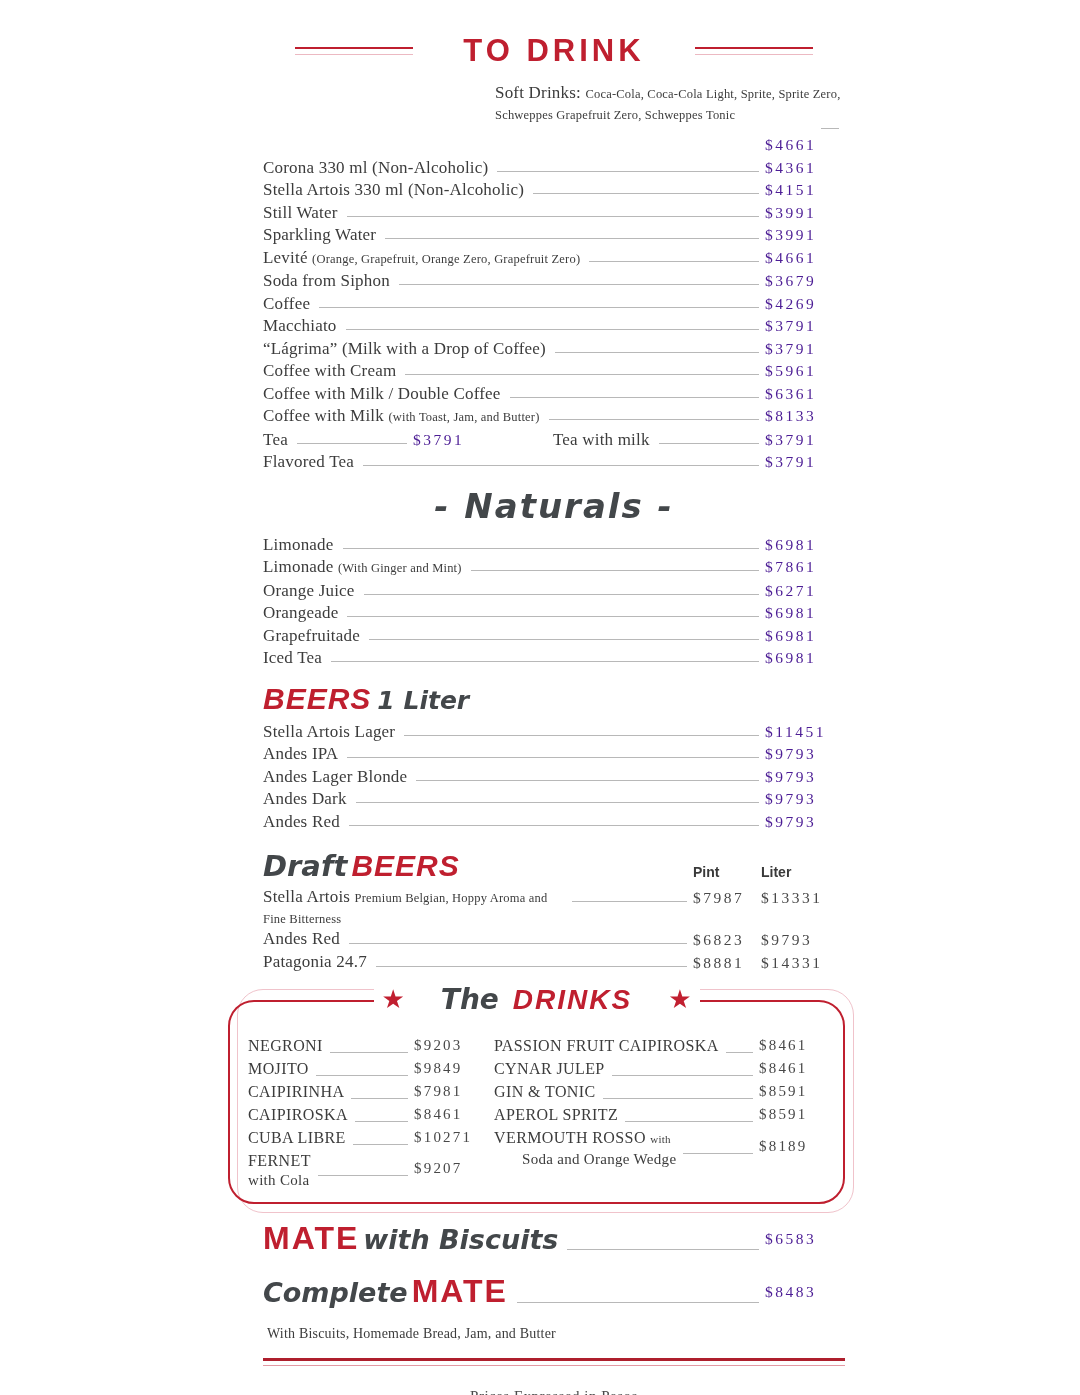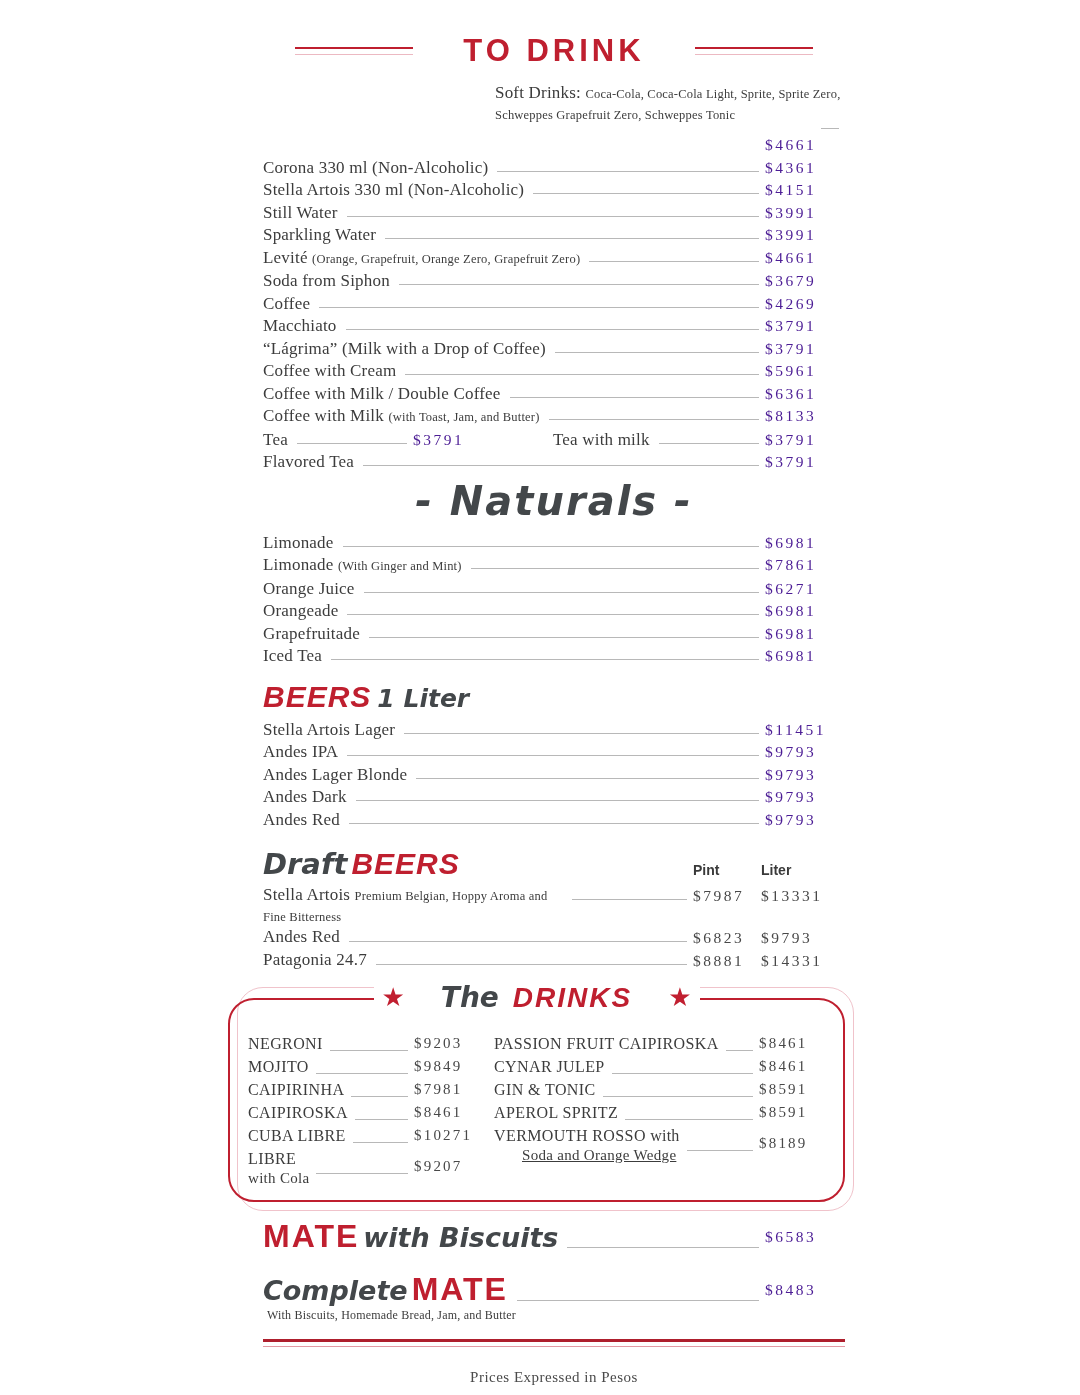--- a/index.html
+++ b/index.html
@@ -29,21 +29,21 @@
   .spacer { flex:0 0 70px; }
   .menu-row.align-end { align-items:flex-end;flex-direction:column; }
   .menu-row.align-end .leader { height:auto; margin-bottom:5px; }
   .price { flex:none; width:80px; font-size:15.5px; letter-spacing:2.5px; color:#4c1d95;
     white-space:nowrap; text-align:left; }
   .price.mid { width:70px; margin-right:0; }
 
   
   .hand { font-family:"DejaVu Sans", sans-serif; font-style:italic; font-weight:600; color:#43474a; }
   .red-h { font-family:"Liberation Sans", sans-serif; font-weight:800; color:#bf1f2f;font-style:italic; }
-  .naturals-h { text-align:center; font-size:40px; margin:4px 0 8px; letter-spacing:2px; }
+  .naturals-h { text-align:center; font-size:34px; margin:12px 0 8px; letter-spacing:2px; }
   .beers-h { margin:12px 0 5px; }
   .beers-h .red-h { font-size:30px; letter-spacing:1px; }
   .beers-h .hand { font-size:25px; }
   .draft-h { display:flex; align-items:flex-end; margin:16px 0 4px; }
   .draft-h .titlepart { flex:1 1 auto; }
   .draft-h .hand { font-size:29px; }
   .draft-h .red-h { font-size:30px; letter-spacing:1px; }
   .colh { flex:none; font-family:"Liberation Sans", sans-serif; font-weight:700; font-size:14px;
     color:#3a3a3a; padding-bottom:3px; }
   .colh.pint { width:68px; }
@@ -61,35 +61,35 @@
   .box-title { position:absolute; top:-19px; left:50%; transform:translateX(-50%);
     background:#ffffff; padding:0 8px; display:flex; align-items:center; gap:36px; white-space:nowrap; }
   .box-title .hand { font-size:28px; }
   .box-title .red-h { font-size:28px; letter-spacing:2px; margin-left:-22px; }
   .star { color:#c11f30; font-size:26px; line-height:26px; }
   .box-cols { display:flex; gap:10px; }
   .box-col.left { flex:0 0 236px; }
   .box-col.right { flex:1 1 auto; }
   .box-row { display:flex; align-items:center; min-height:23px; line-height:23px; font-size:16px; }
   .box-lbl { letter-spacing:.4px; white-space:nowrap; }
-  .box-lbl .sub { font-size:16px; letter-spacing:.2px;margin-top:6px; }
+  .box-lbl .sub { font-size:11px; letter-spacing:.2px;margin-top:6px; }
   .box-price { flex:none; width:70px; font-size:15px; letter-spacing:2.2px; color:#484848; white-space:nowrap; }
   .box-leader { flex:1 1 auto; min-width:14px; border-bottom:1px solid #b8b8b8; height:14px; margin:0 6px 0 7px; }
   .line2 { font-size:15px; line-height:16px; letter-spacing:.3px; white-space:nowrap; }
-  .line2.indent { padding-left:28px;text-decoration:underline; }
+  .line2.indent { padding-left:28px; }
 
   
   .mate-row { display:flex; align-items:center; margin-top:16px; }
   .red-big { font-family:"Liberation Sans", sans-serif; font-weight:800; font-size:32px;
     color:#bf1f2f; letter-spacing:2px; }
   .hand-big { font-family:"DejaVu Sans", sans-serif; font-style:italic; font-weight:600;
     font-size:27px; color:#43474a; }
   .mate-row .mate-label { white-space:nowrap; }
   .mate-row .leader { height:22px; }
-  .mate-sub { font-size:12px; margin:0 0 0 4px; letter-spacing:.2px; }
+  .mate-sub { font-size:14px; margin:16px 0 0 4px; letter-spacing:.2px; }
 
   
   .bottom-rule { margin-top:16px; }
   .bottom-rule i { display:block; }
   .bottom-rule .thick { height:3px; background:#ae1f2d; }
   .bottom-rule .thin { height:1px; background:#e39aa4; margin-top:4px; }
   .footer { text-align:center; margin-top:22px; font-size:15px; color:#4a4a4a; letter-spacing:.5px; }
 </style>
 </head>
 <body>
@@ -317,21 +317,21 @@
               <span><span class="box-lbl">CAIPIROSKA</span></span>
               <div class="box-leader"></div>
               <span class="box-price">$8461</span>
             </div>
             <div class="box-row">
               <span><span class="box-lbl">CUBA LIBRE</span></span>
               <div class="box-leader"></div>
               <span class="box-price">$10271</span>
             </div>
             <div class="box-row">
-              <span><span class="box-lbl">LIBRE</span><div class="line2">with Cola</div></span>
+              <span><span class="box-lbl">FERNET</span><div class="line2">with Cola</div></span>
               <div class="box-leader"></div>
               <span class="box-price">$9207</span>
             </div>
           </div>
         <div class="box-col right" id="drinks-right">
             <div class="box-row">
               <span><span class="box-lbl">PASSION FRUIT CAIPIROSKA</span></span>
               <div class="box-leader"></div>
               <span class="box-price">$8461</span>
             </div>

